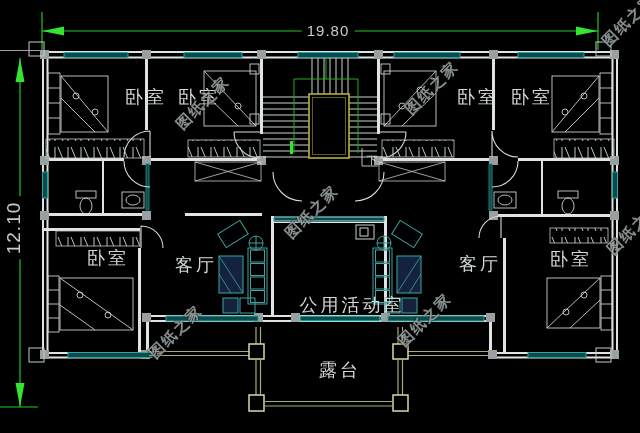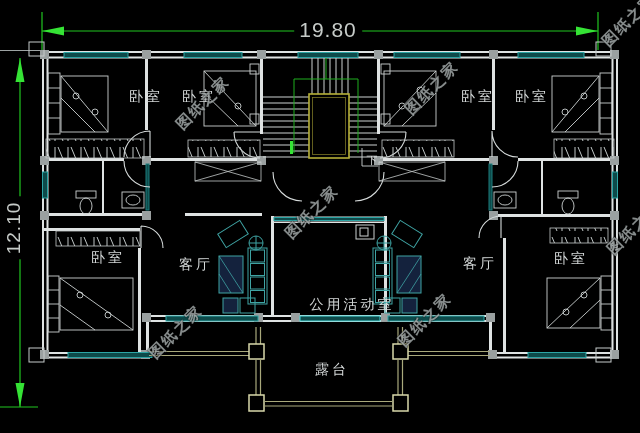--- a/index.html
+++ b/index.html
@@ -1,22 +1,22 @@
 <!DOCTYPE html>
 <html><head>
 <meta charset="utf-8">
 <style>
   html,body{margin:0;padding:0;background:#000;}
   #stage{position:relative;width:640px;height:433px;background:#000;overflow:hidden;
          font-family:"Liberation Sans","DejaVu Sans",sans-serif;}
   #plan-svg{position:absolute;left:0;top:0;}
-  .lbl{position:absolute;transform:translate(-50%,-50%);color:#d4d8d8;font-size:14px;
+  .lbl{position:absolute;transform:translate(-50%,-50%);color:#d4d8d8;font-size:18px;
        letter-spacing:3px;white-space:nowrap;font-weight:400;}
   .lbl.small{font-size:11px;letter-spacing:0;}
-  .dim{position:absolute;transform:translate(-50%,-50%);color:#c6cbc8;font-size:21px;
+  .dim{position:absolute;transform:translate(-50%,-50%);color:#c6cbc8;font-size:15px;
        background:#000;padding:0 5px;letter-spacing:1px;white-space:nowrap;}
   .dim.vert{transform:translate(-50%,-50%) rotate(-90deg);font-size:19px;}
   .wm{position:absolute;transform:translate(-50%,-50%) rotate(-45deg);color:#9aa0a0;
       font-size:15px;font-weight:bold;letter-spacing:2px;white-space:nowrap;opacity:.88;
       text-shadow:0 0 1px #2a2e2e, 0 0 2px #000;}
 </style>
 </head>
 <body>
 
 <div id="stage">
@@ -279,21 +279,21 @@
 
 <div class="lbl" style="left:146px;top:97px;">卧室</div>
 <div class="lbl" style="left:199px;top:97px;">卧室</div>
 <div class="lbl" style="left:478px;top:97px;">卧室</div>
 <div class="lbl" style="left:532px;top:97px;">卧室</div>
 <div class="lbl" style="left:108px;top:258px;">卧室</div>
 <div class="lbl" style="left:196px;top:265px;">客厅</div>
 <div class="lbl" style="left:352px;top:268px;margin-top:37px;">公用活动室</div>
 <div class="lbl" style="left:480px;top:264px;">客厅</div>
 <div class="lbl" style="left:571px;top:259px;">卧室</div>
-<div class="lbl" style="left:332px;top:370px;">露台</div>
+<div class="lbl" style="left:340px;top:370px;">露台</div>
 <div class="lbl small" style="left:372px;top:160px;">下</div>
 
 <div class="wm" style="left:203px;top:103px;">图纸之家</div>
 <div class="wm" style="left:432px;top:88px;">图纸之家</div>
 <div class="wm" style="left:312px;top:212px;">图纸之家</div>
 <div class="wm" style="left:176px;top:332px;">图纸之家</div>
 <div class="wm" style="left:425px;top:320px;">图纸之家</div>
 <div class="wm" style="left:629px;top:20px;">图纸之家</div>
 <div class="wm" style="left:634px;top:228px;">图纸之家</div>
 

